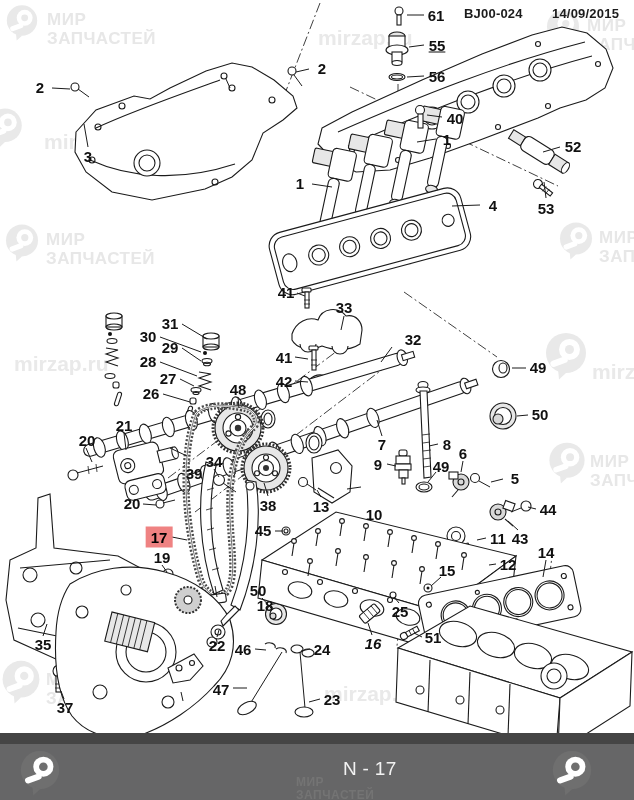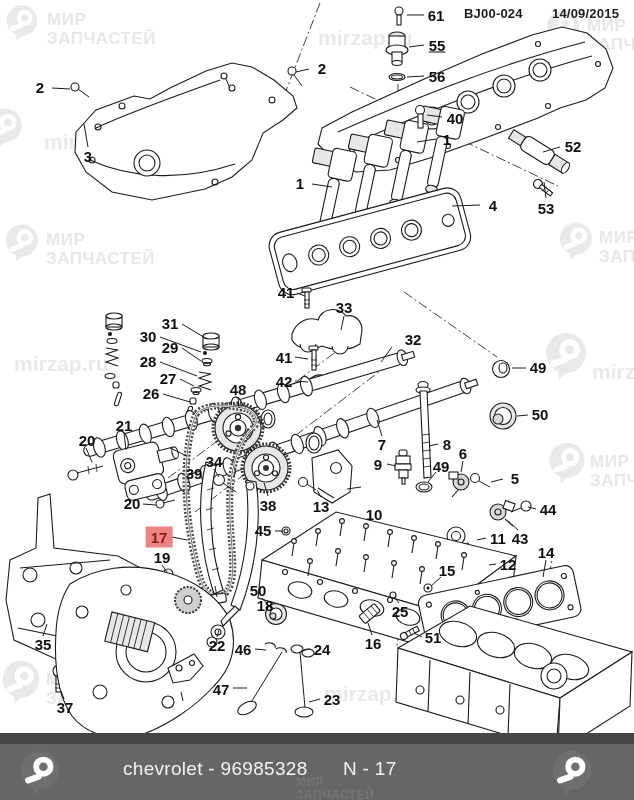--- a/index.html
+++ b/index.html
@@ -16,21 +16,21 @@
   .sw{stroke:#1b1b1b;stroke-width:1.1;fill:#ffffff;}
   .sg{stroke:#1b1b1b;stroke-width:1.1;fill:#e7e7e7;}
   .sd{stroke:#1b1b1b;stroke-width:1.1;fill:#d9d9d9;}
   .ld{stroke:#1b1b1b;stroke-width:1;}
   .dd{stroke:#2a2a2a;stroke-width:.9;stroke-dasharray:10 3 2 3;fill:none;}
   .tick{stroke:#1b1b1b;stroke-width:.8;}
   
   .callout{position:absolute;z-index:2;transform:translate(-50%,-50%);
            font-weight:bold;font-size:15px;line-height:1;color:#101010;
            padding:1px 2px;cursor:pointer;}
-  .callout.hl{background:#ef8282;color:#7f1d1d;padding:3px 5px;}
+  .callout.hl{background:#ef8282;color:#000000;padding:3px 5px;}
   
   .hdr{position:absolute;z-index:3;top:6px;font-size:13px;font-weight:bold;color:#1c1c1c;letter-spacing:.2px;}
   #doccode{left:464px;} #docdate{left:552px;}
   
   #footer-band{position:absolute;z-index:3;left:0;top:733px;width:634px;height:11px;background:#454545;}
   #footer{position:absolute;z-index:3;left:0;top:744px;width:634px;height:56px;background:#666667;}
   .ft{position:absolute;z-index:5;top:758px;font-size:19px;color:#f2f2f2;letter-spacing:.3px;}
   #ft-left{left:123px;} #ft-right{left:343px;}
   .wm-footer{z-index:4;}
 </style>
@@ -725,31 +725,30 @@
       <div class="callout" style="left: 447px; top: 570px;">15</div>
       <div class="callout" style="left: 268px; top: 505px;">38</div>
       <div class="callout" style="left: 263px; top: 530px;">45</div>
       <div class="callout" style="left: 132px; top: 503px;">20</div>
       <div class="callout hl" style="left: 159px; top: 537px;">17</div>
       <div class="callout" style="left: 162px; top: 557px;">19</div>
       <div class="callout" style="left: 217px; top: 605px; margin-left: 48px;">18</div>
       <div class="callout" style="left: 258px; top: 590px;">50</div>
       <div class="callout" style="left: 217px; top: 645px;">22</div>
       <div class="callout" style="left: 243px; top: 649px;">46</div>
-      <div class="callout" style="left: 373px; top: 643px;">16</div>
+      <div class="callout" style="left: 373px; top: 643px; font-style: italic;">16</div>
       <div class="callout" style="left: 400px; top: 611px;">25</div>
       <div class="callout" style="left: 433px; top: 637px;">51</div>
       <div class="callout" style="left: 322px; top: 649px;">24</div>
       <div class="callout" style="left: 221px; top: 689px;">47</div>
       <div class="callout" style="left: 332px; top: 699px;">23</div>
       <div class="callout" style="left: 43px; top: 644px;">35</div>
       <div class="callout" style="left: 65px; top: 707px;">37</div>
       <div class="callout" style="left: 183px; top: 709px; margin-top: 44px;">36</div>
     </div>
 
   <span class="hdr" id="doccode">BJ00-024</span>
   <span class="hdr" id="docdate">14/09/2015</span>
 
   <div id="footer-band"></div>
   <div id="footer"></div>
-  <span class="ft" id="ft-left">chevrolet - 96985328</span>
   <span class="ft" id="ft-right">N - 17</span>
 </div>
 
 </body></html>

